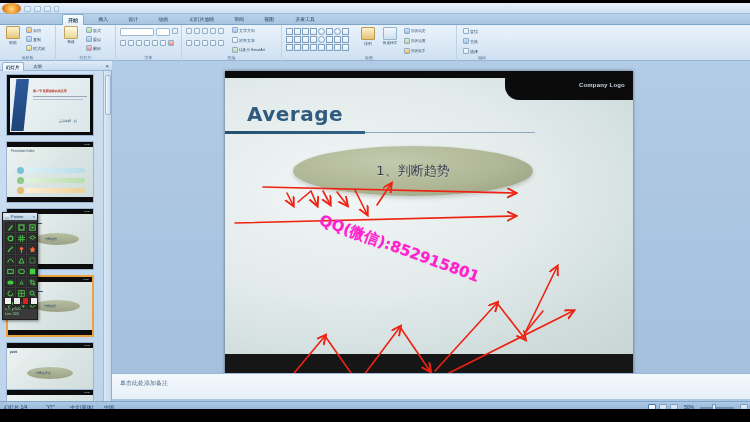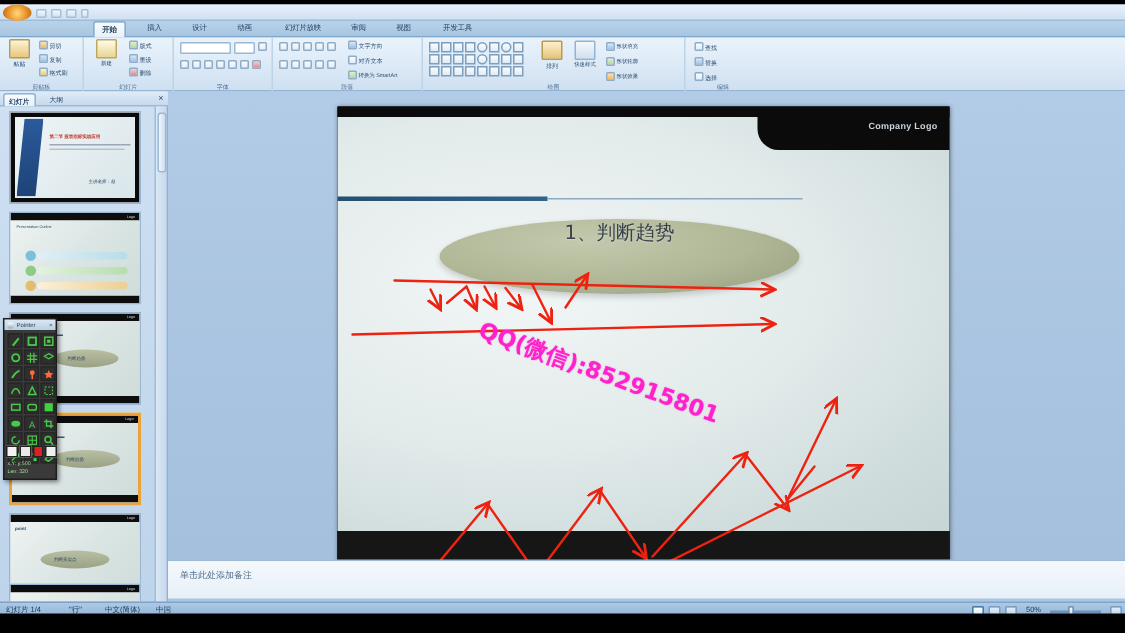--- a/index.html
+++ b/index.html
@@ -175,21 +175,21 @@
     position:absolute; left:0px; top:53px; width:140px; height:3px;
     background:linear-gradient(90deg,#24506f,#33628a);
   }
   .title-rule-light {
     position:absolute; left:140px; top:54px; width:170px; height:1px; background:#8aa9bf;
   }
   .big-ellipse {
     position:absolute; left:68px; top:68px; width:240px; height:50px; border-radius:50%;
     background:radial-gradient(ellipse at 40% 30%, #c3c9ad 0%, #b0b796 55%, #969d7c 100%);
     box-shadow:0 2px 4px rgba(0,0,0,.18);
-    display:flex; align-items:flex-start; justify-content:center;
+    display:flex; align-items:center; justify-content:center;
   }
   .ellipse-text {
     font-size:13px; color:#38404a; font-family:"DejaVu Sans", sans-serif;
     text-shadow:0 1px 1px rgba(255,255,255,.35);
   }
   .slide-footer-black {
     position:absolute; left:0; bottom:0; width:100%; height:22px; background:#161616;
   }
 
   
@@ -534,20 +534,21 @@
           <div class="th-thumbbar"></div>
         </div>
       </div>
 
       <div class="slide-area">
         <div class="slide">
           <div class="slide-bg"></div>
           <div class="slide-content">
             <div class="slide-notch"></div>
             <div class="company-logo">Company Logo</div>
+            <div class="slide-title">Average</div>
             <div class="title-rule-dark"></div>
             <div class="title-rule-light"></div>
 
             <div class="big-ellipse">
               <span class="ellipse-text">1、判断趋势</span>
             </div>
           </div>
 
           <div class="slide-footer-black"></div>
 

